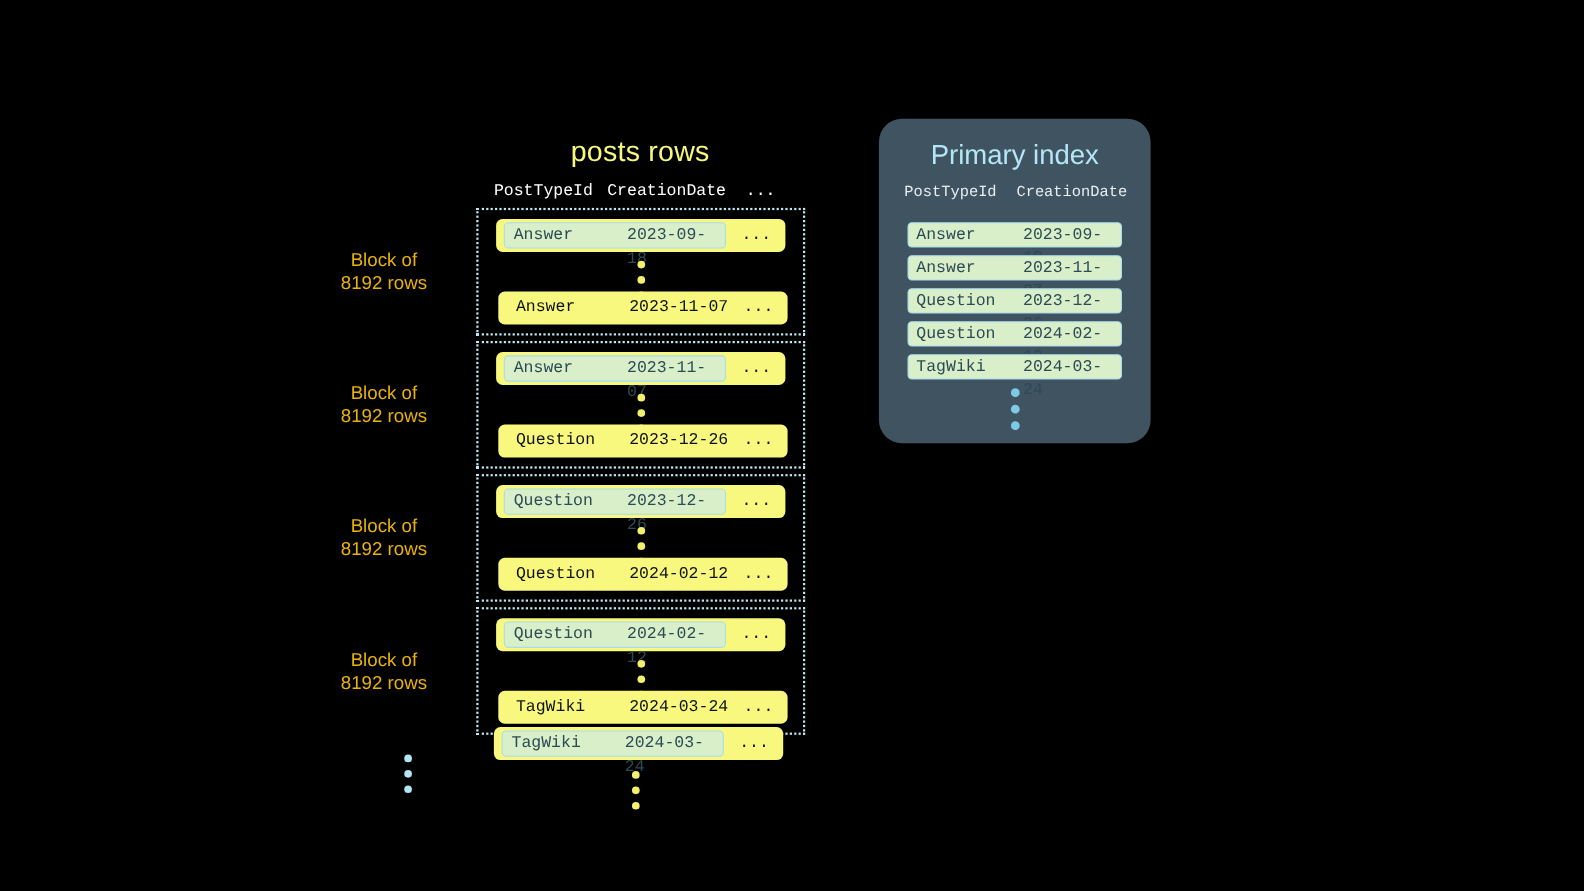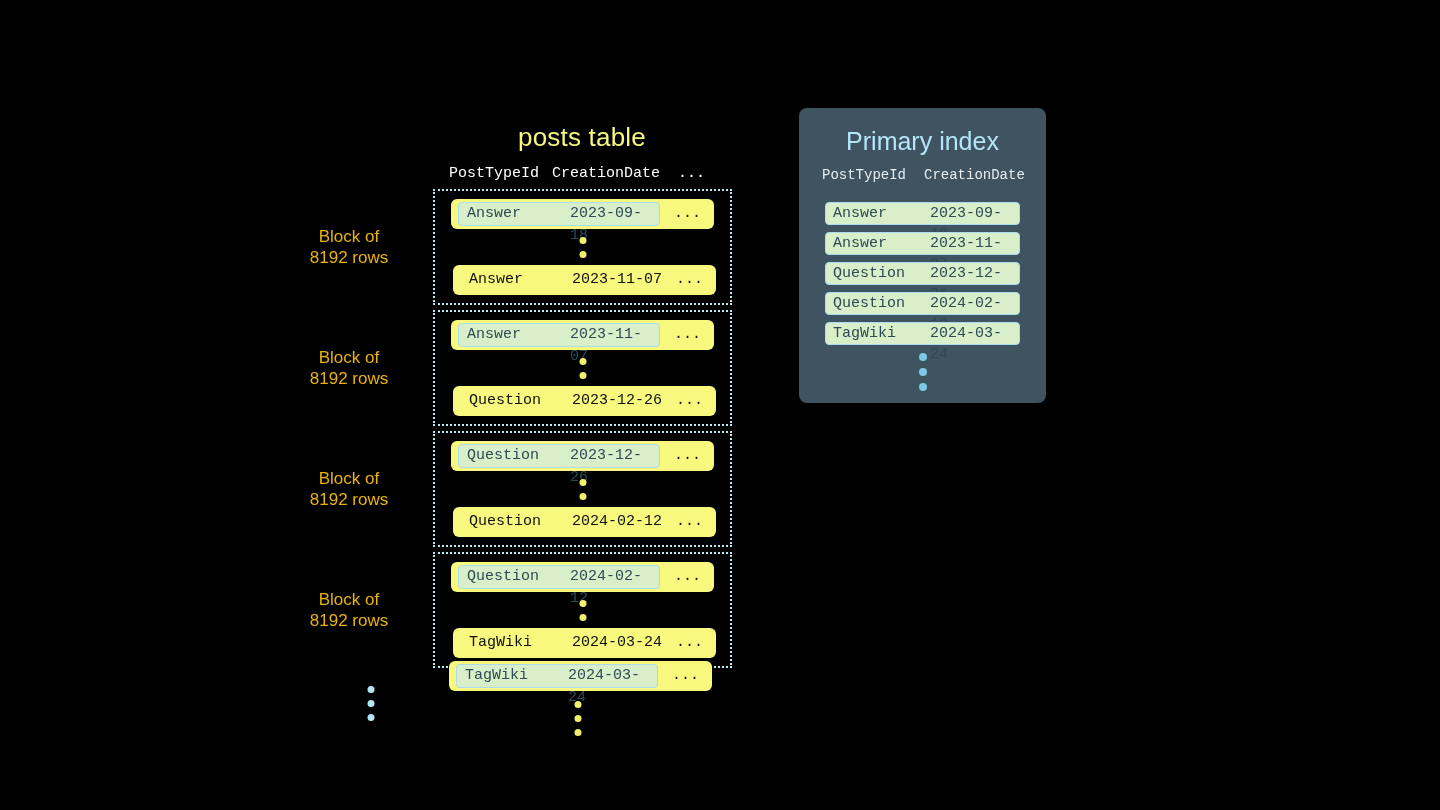--- a/index.html
+++ b/index.html
@@ -130,21 +130,21 @@
   .left-dots .dot { background: #b3e5f5; }
 
   
   .index-panel {
     position: absolute;
     left: 799px;
     top: 108px;
     width: 247px;
     height: 295px;
     background: #3f5360;
-    border-radius: 8px;
+    border-radius: 21px;
   }
 
   .index-title {
     position: absolute;
     left: 0; right: 0;
     top: 19px;
     text-align: center;
     font-size: 25px;
     color: #b4e6f7;
     font-family: "Liberation Sans", sans-serif;
@@ -193,21 +193,21 @@
   .index-dots .dot {
     width: 8px; height: 8px; border-radius: 50%;
     background: #7ec8e8;
   }
 </style>
 </head>
 <body>
 
 <div class="stage">
 
-  <div class="posts-title">posts table</div>
+  <div class="posts-title">posts rows</div>
 
   <div class="posts-colhead">
     <span class="h-type">PostTypeId</span>
     <span class="h-date">CreationDate</span>
     <span class="h-dots">...</span>
   </div>
 
   <div class="table-col">
 
     <div class="block">

